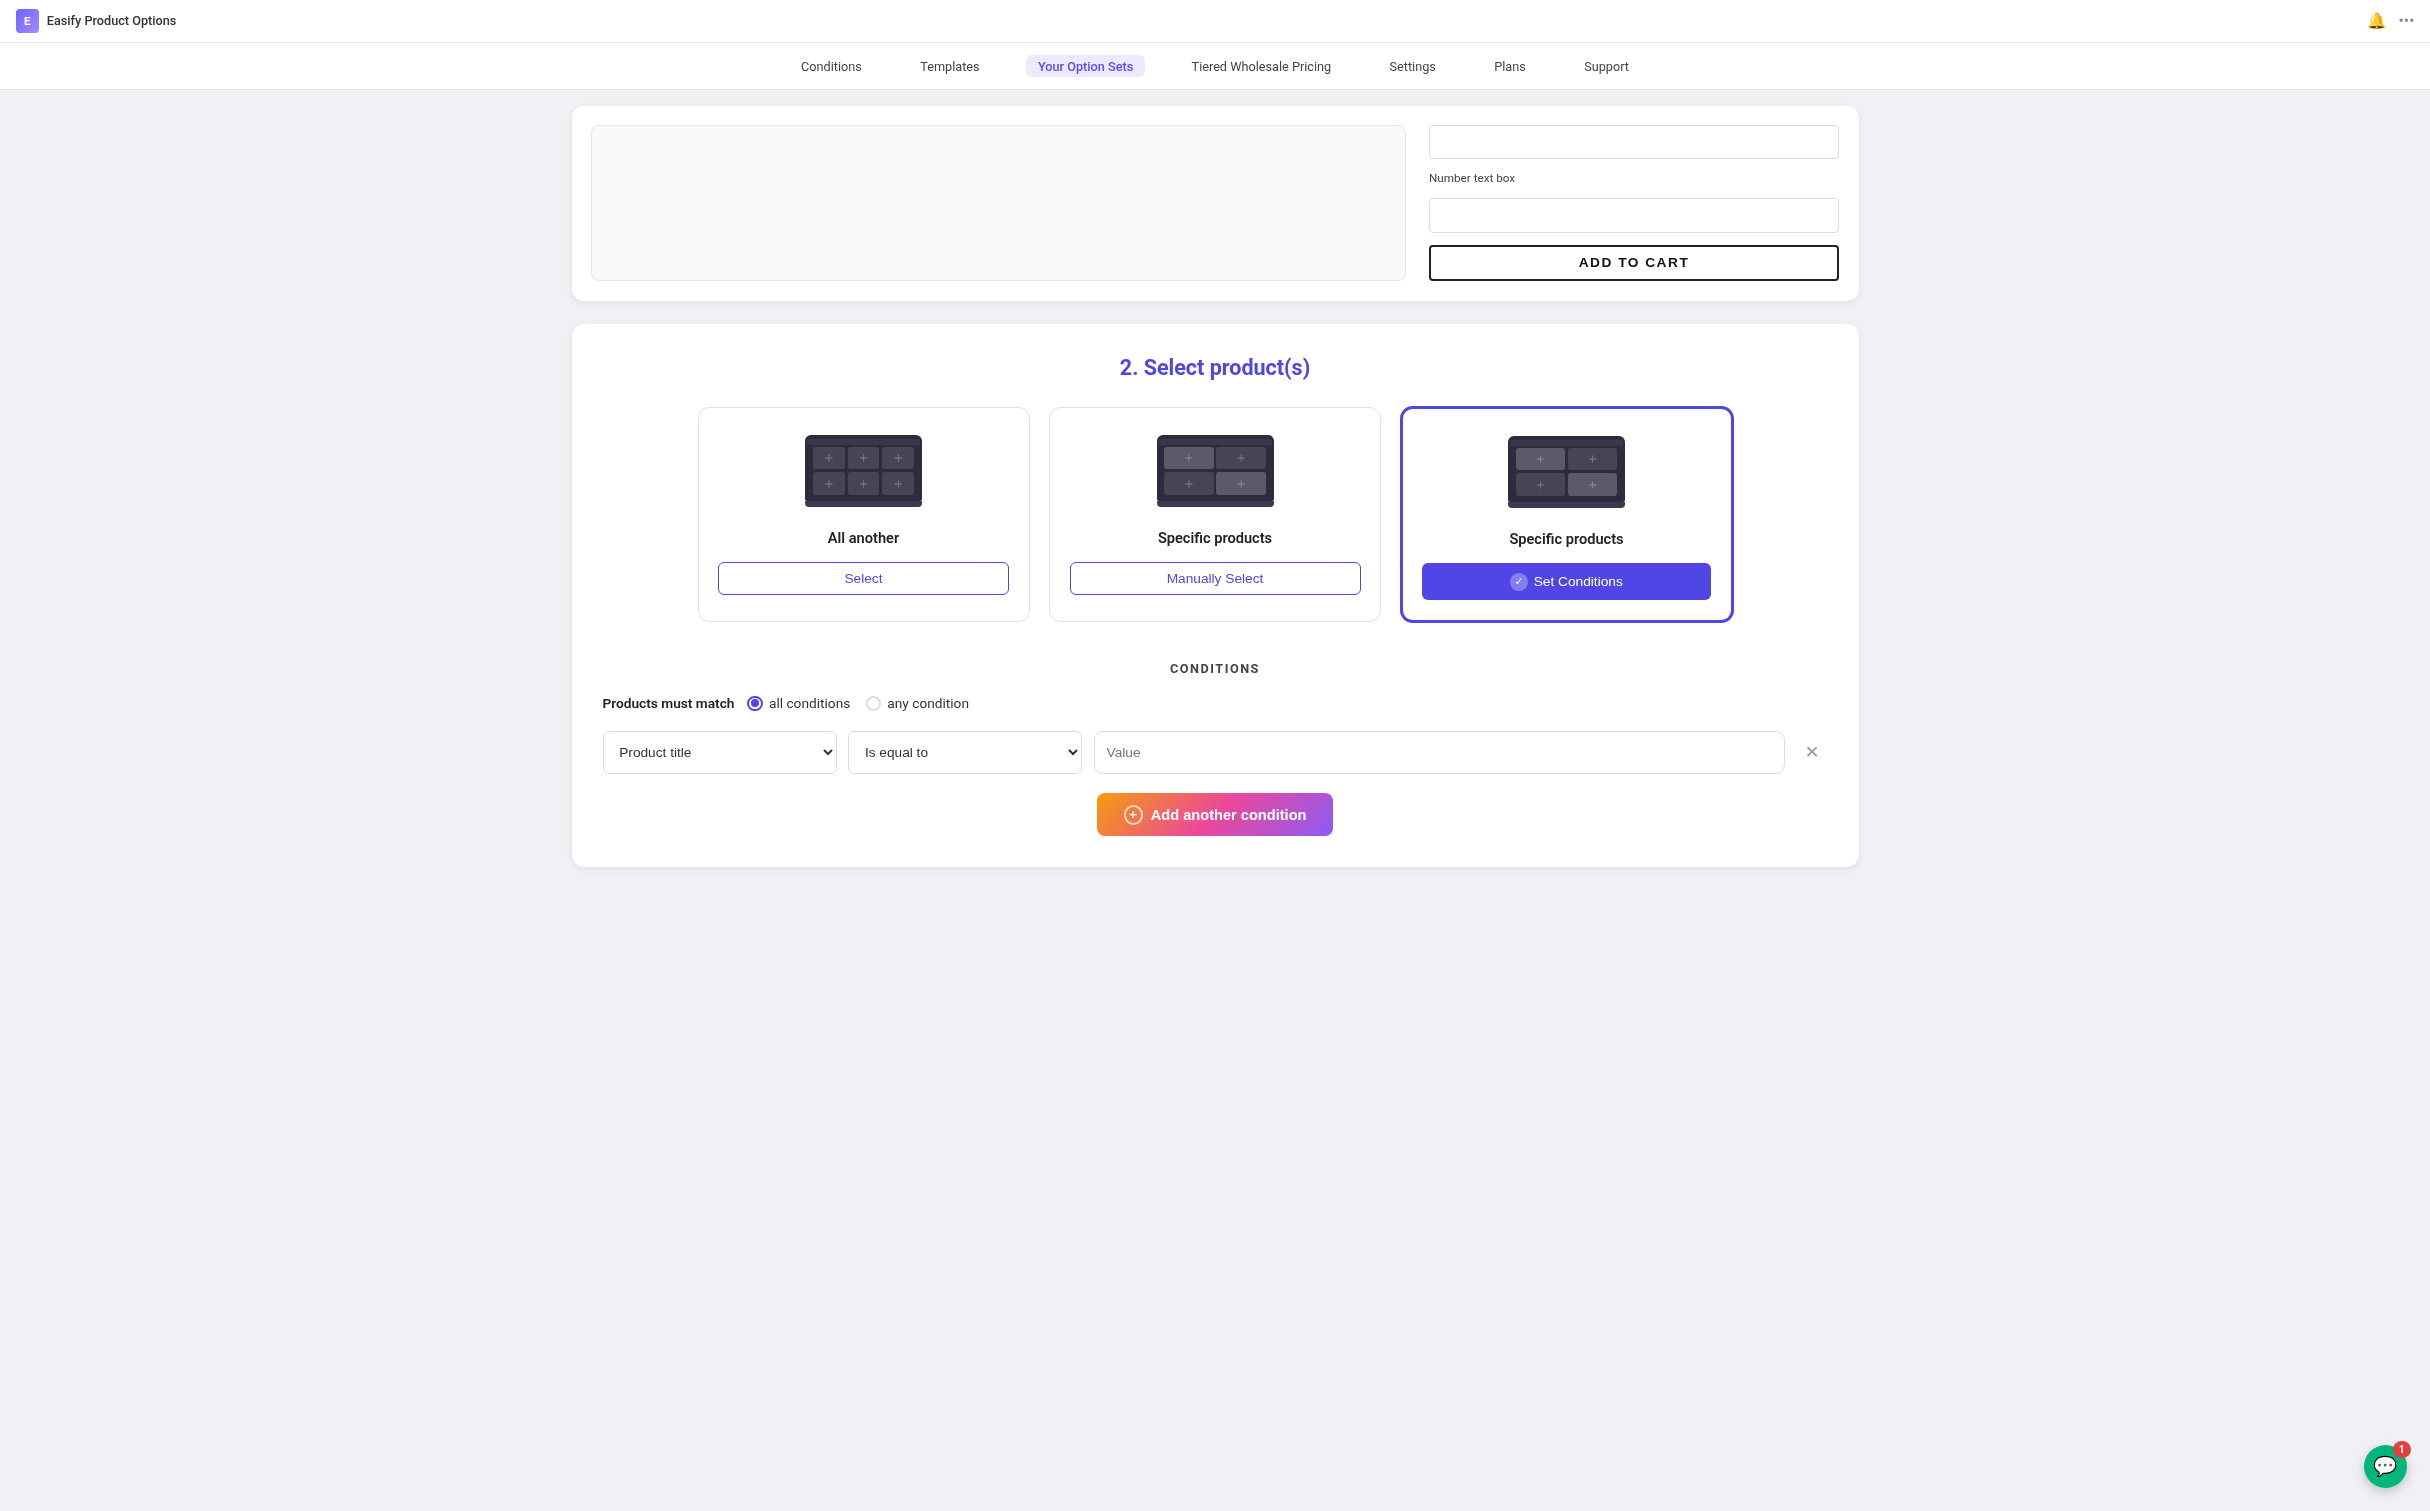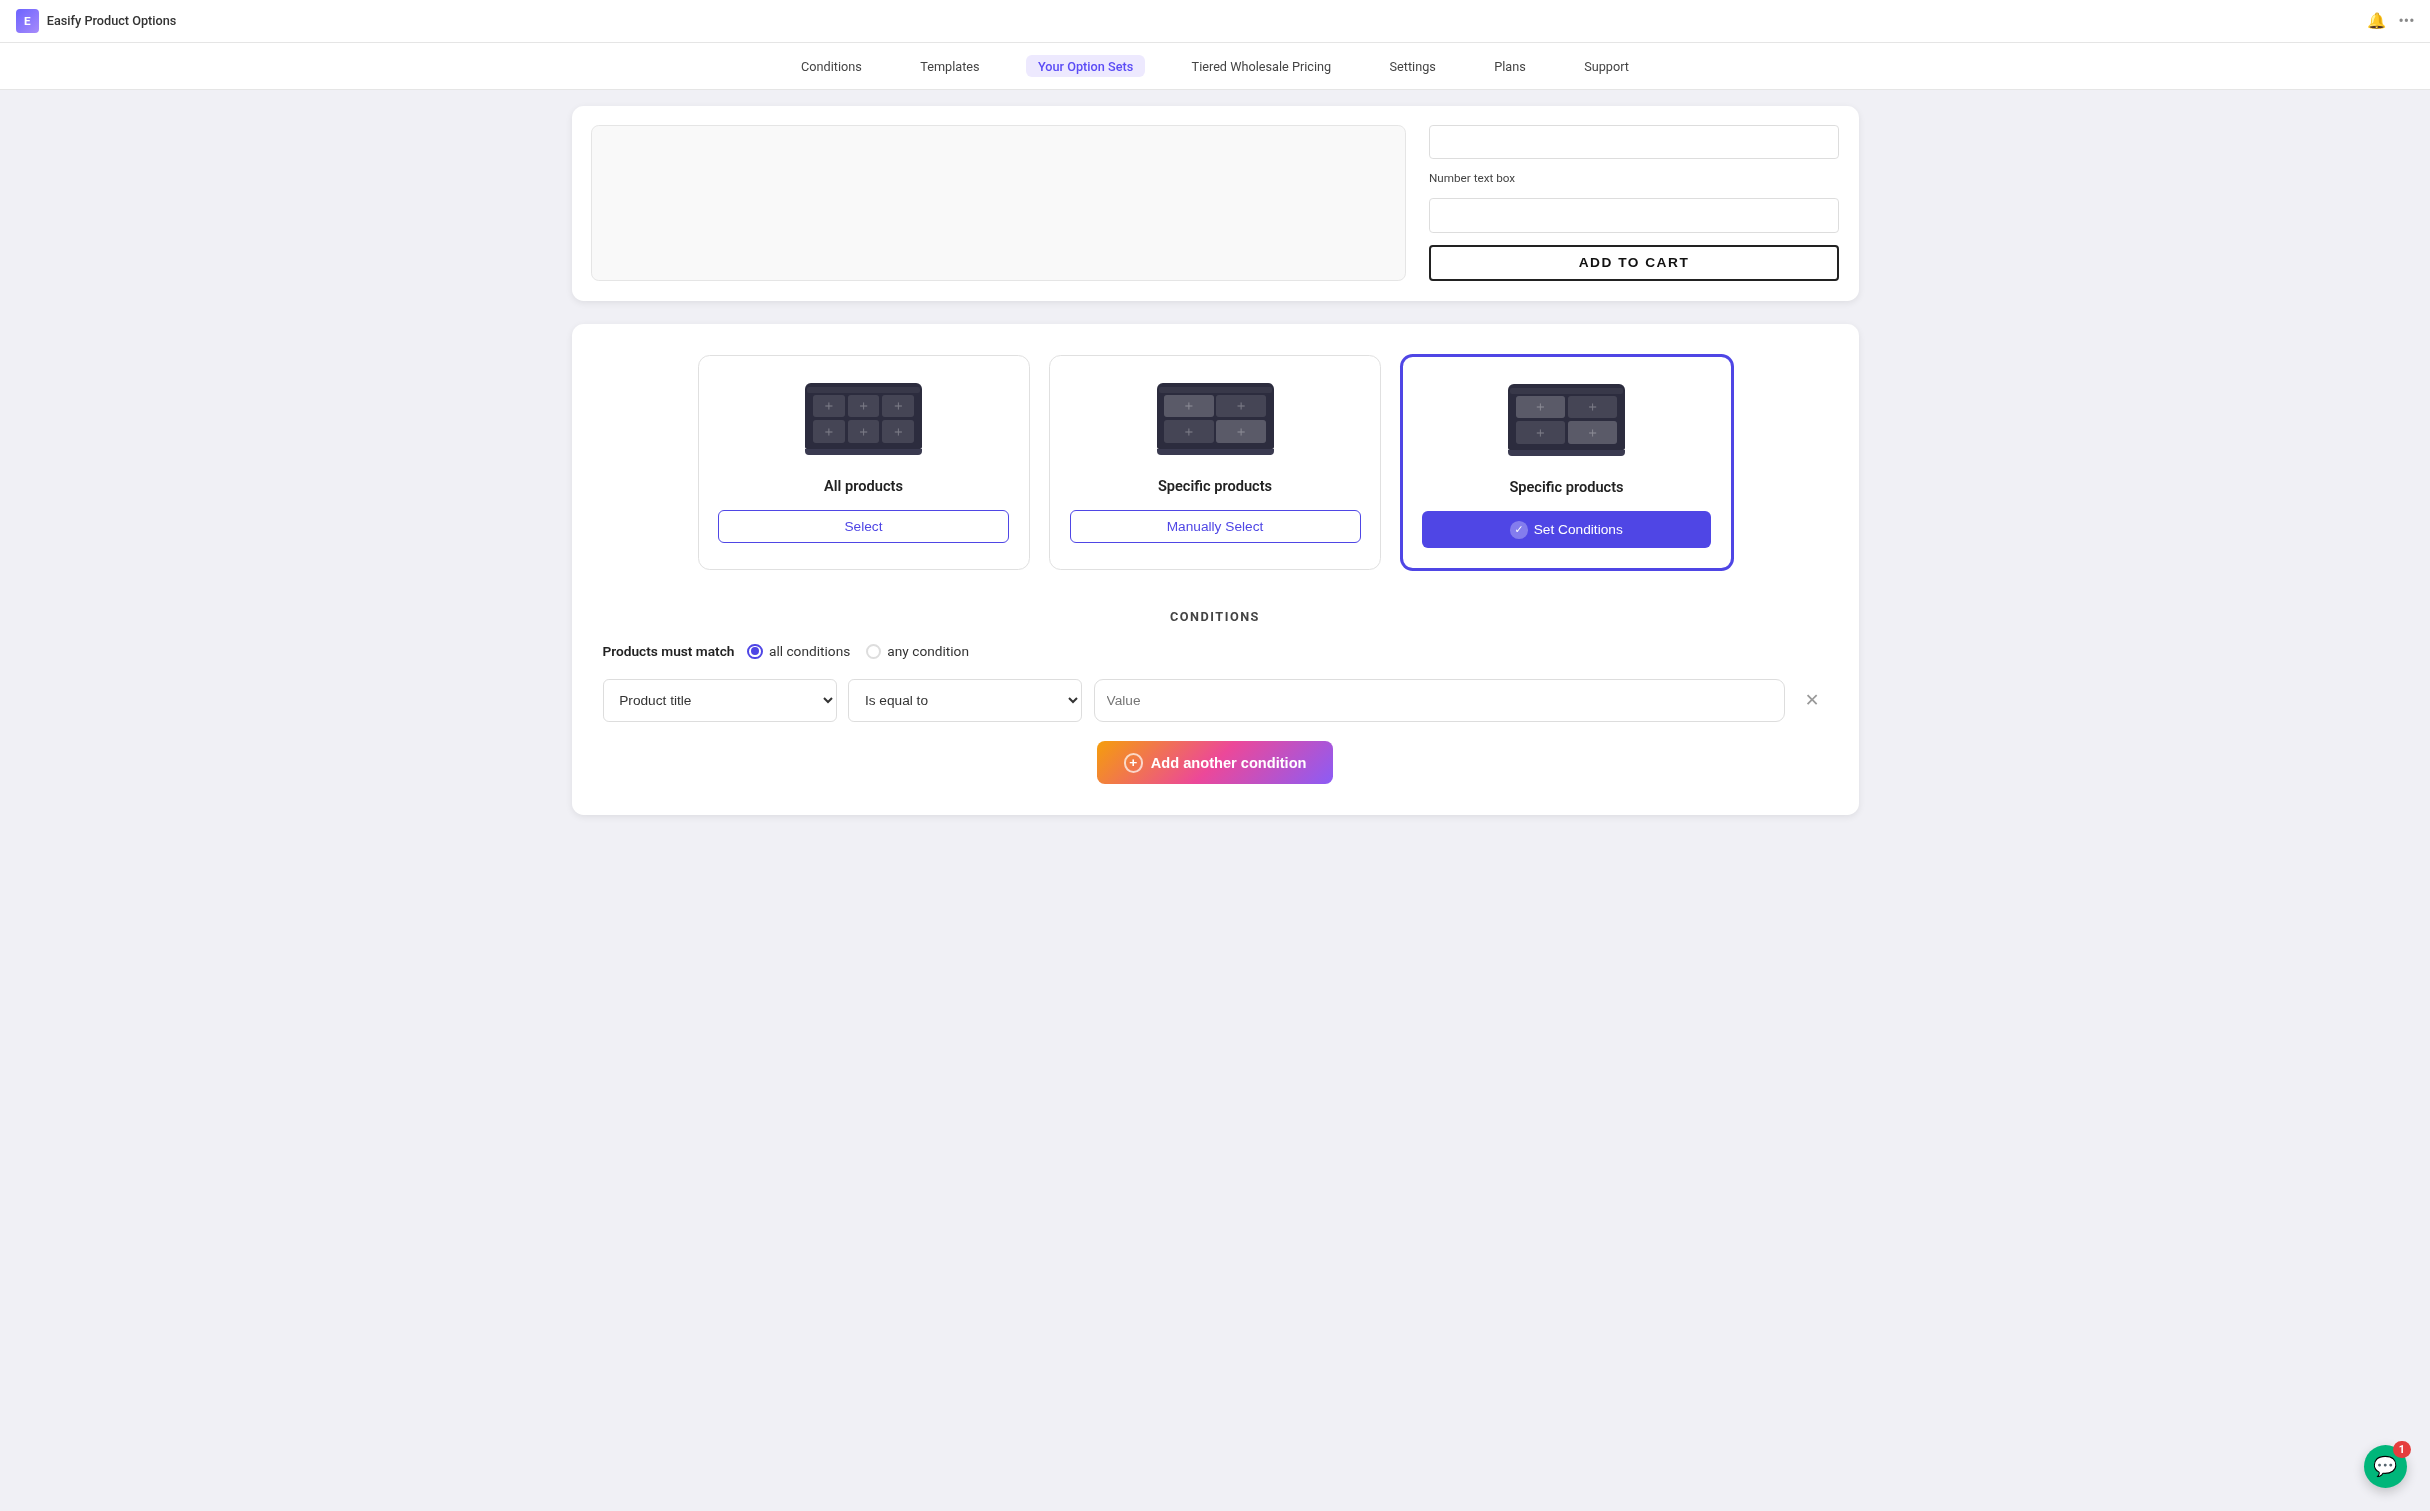--- a/index.html
+++ b/index.html
@@ -466,38 +466,39 @@
       <textarea class="preview-textarea" style=""></textarea>
       <div>
         <div class="preview-label">Number text box</div>
         <input class="preview-input" type="number" style="">
       </div>
       <button class="add-to-cart-btn">ADD TO CART</button>
     </div>
   </div>
 
   <div class="section-card">
+    <div class="section-title">2. Select product(s)</div>
 
     <div class="product-selection">
 
       <div class="selection-card">
         <div class="laptop-illus">
           <div class="laptop-screen">
             <div class="grid-cells">
               <div class="grid-cell">＋</div>
               <div class="grid-cell">＋</div>
               <div class="grid-cell">＋</div>
               <div class="grid-cell">＋</div>
               <div class="grid-cell">＋</div>
               <div class="grid-cell">＋</div>
             </div>
           </div>
           <div class="laptop-base"></div>
         </div>
-        <span class="selection-label">All products</span>
+        <span class="selection-label">All another</span>
         <button class="select-btn">Select</button>
       </div>
 
       <div class="selection-card">
         <div class="laptop-illus">
           <div class="laptop-screen">
             <div class="grid-cells two-col">
               <div class="grid-cell active-cell">＋</div>
               <div class="grid-cell">＋</div>
               <div class="grid-cell">＋</div>

